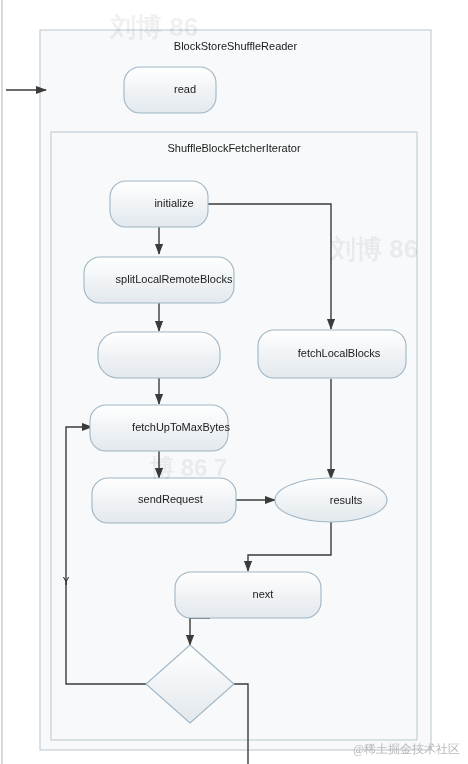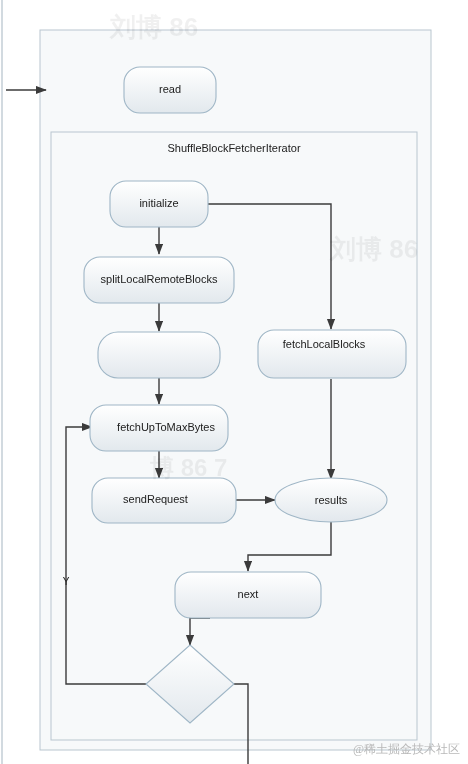--- a/index.html
+++ b/index.html
@@ -23,20 +23,21 @@
   .lbl {
     position: absolute;
     font-family: "Liberation Sans", sans-serif;
     color: #202020;
     text-align: center;
     white-space: pre;
     line-height: 1.15;
   }
   .node-label {
     font-size: 11px;
+    margin-left: 15px;
   }
   .container-title {
     font-size: 11px;
   }
   .edge-label {
     font-size: 10px;
   }
   .watermark {
     position: absolute;
     color: rgba(0, 0, 0, 0.06);
@@ -118,35 +119,36 @@
 
     <rect x="258" y="330" width="148" height="48" rx="16" ry="16" fill="url(#nodeGrad)" stroke="#9fb6c6" stroke-width="1.1"></rect>
 
     <ellipse cx="331" cy="500" rx="56" ry="22" fill="url(#nodeGrad)" stroke="#9fb6c6" stroke-width="1.1"></ellipse>
 
     <rect x="175" y="572" width="146" height="46" rx="16" ry="16" fill="url(#nodeGrad)" stroke="#9fb6c6" stroke-width="1.1"></rect>
 
     <polygon points="190,645 234,684 190,723 146,684" fill="url(#nodeGrad)" stroke="#9fb6c6" stroke-width="1.1"></polygon>
   </svg>
 
+  <div class="lbl container-title" style="left:40px; top:40px; width:391px;">BlockStoreShuffleReader</div>
 
   <div class="lbl container-title" style="left:51px; top:142px; width:366px;">ShuffleBlockFetcherIterator</div>
 
   <div class="lbl node-label" style="left:124px; top:83px; width:92px;">read</div>
 
   <div class="lbl node-label" style="left:110px; top:197px; width:98px;">initialize</div>
 
   <div class="lbl node-label" style="left:84px; top:273px; width:150px;">splitLocalRemoteBlocks</div>
 
 
   <div class="lbl node-label" style="left:90px; top:421px; width:152px;">fetchUpToMaxBytes</div>
 
   <div class="lbl node-label" style="left:92px; top:493px; width:127px;">sendRequest</div>
 
-  <div class="lbl node-label" style="left:258px; top:338px; width:132px;">fetchLocalBlocks</div>
+  <div class="lbl node-label" style="left:258px; top:347px; width:132px;">fetchLocalBlocks</div>
 
   <div class="lbl node-label" style="left:275px; top:494px; width:112px;">results</div>
 
   <div class="lbl node-label" style="left:175px; top:588px; width:146px;">next</div>
 
 
   <div class="lbl edge-label" style="left:58px; top:576px; width:16px;">Y</div>
 
   <div class="watermark" style="left:110px; top:10px; font-size:26px;">刘博 86</div>
   <div class="watermark" style="left:330px; top:232px; font-size:26px;">刘博 86</div>

